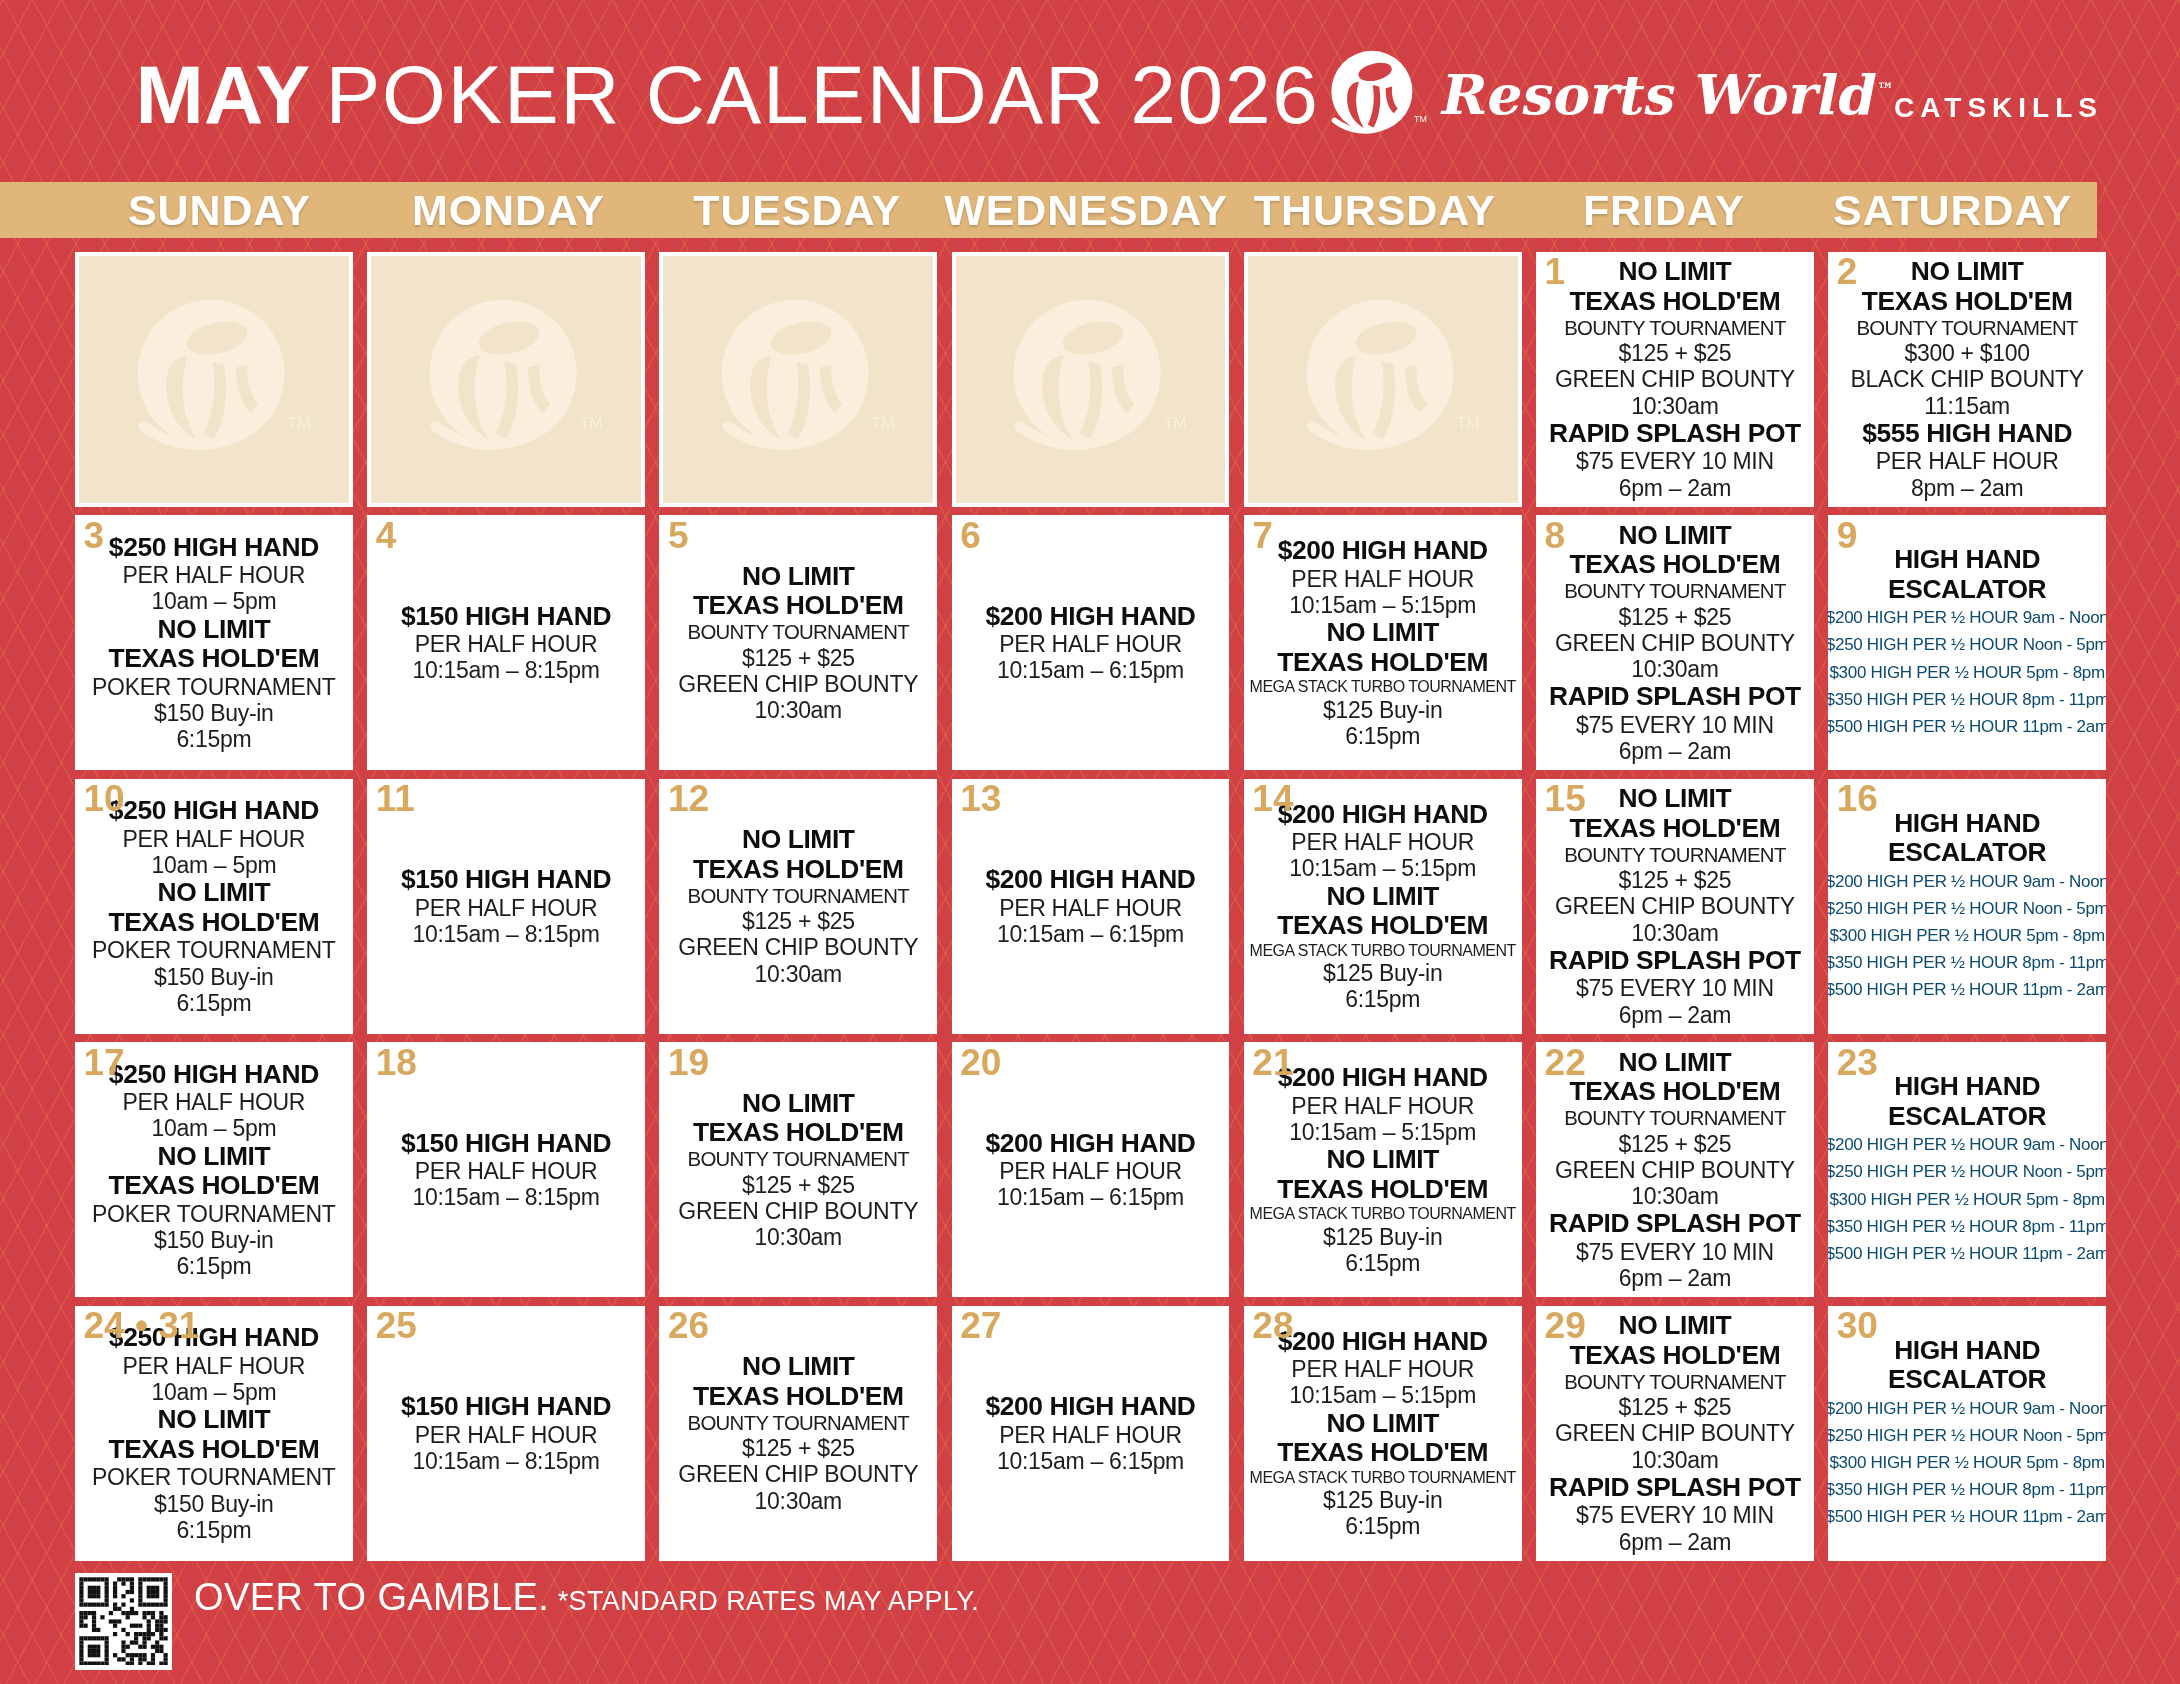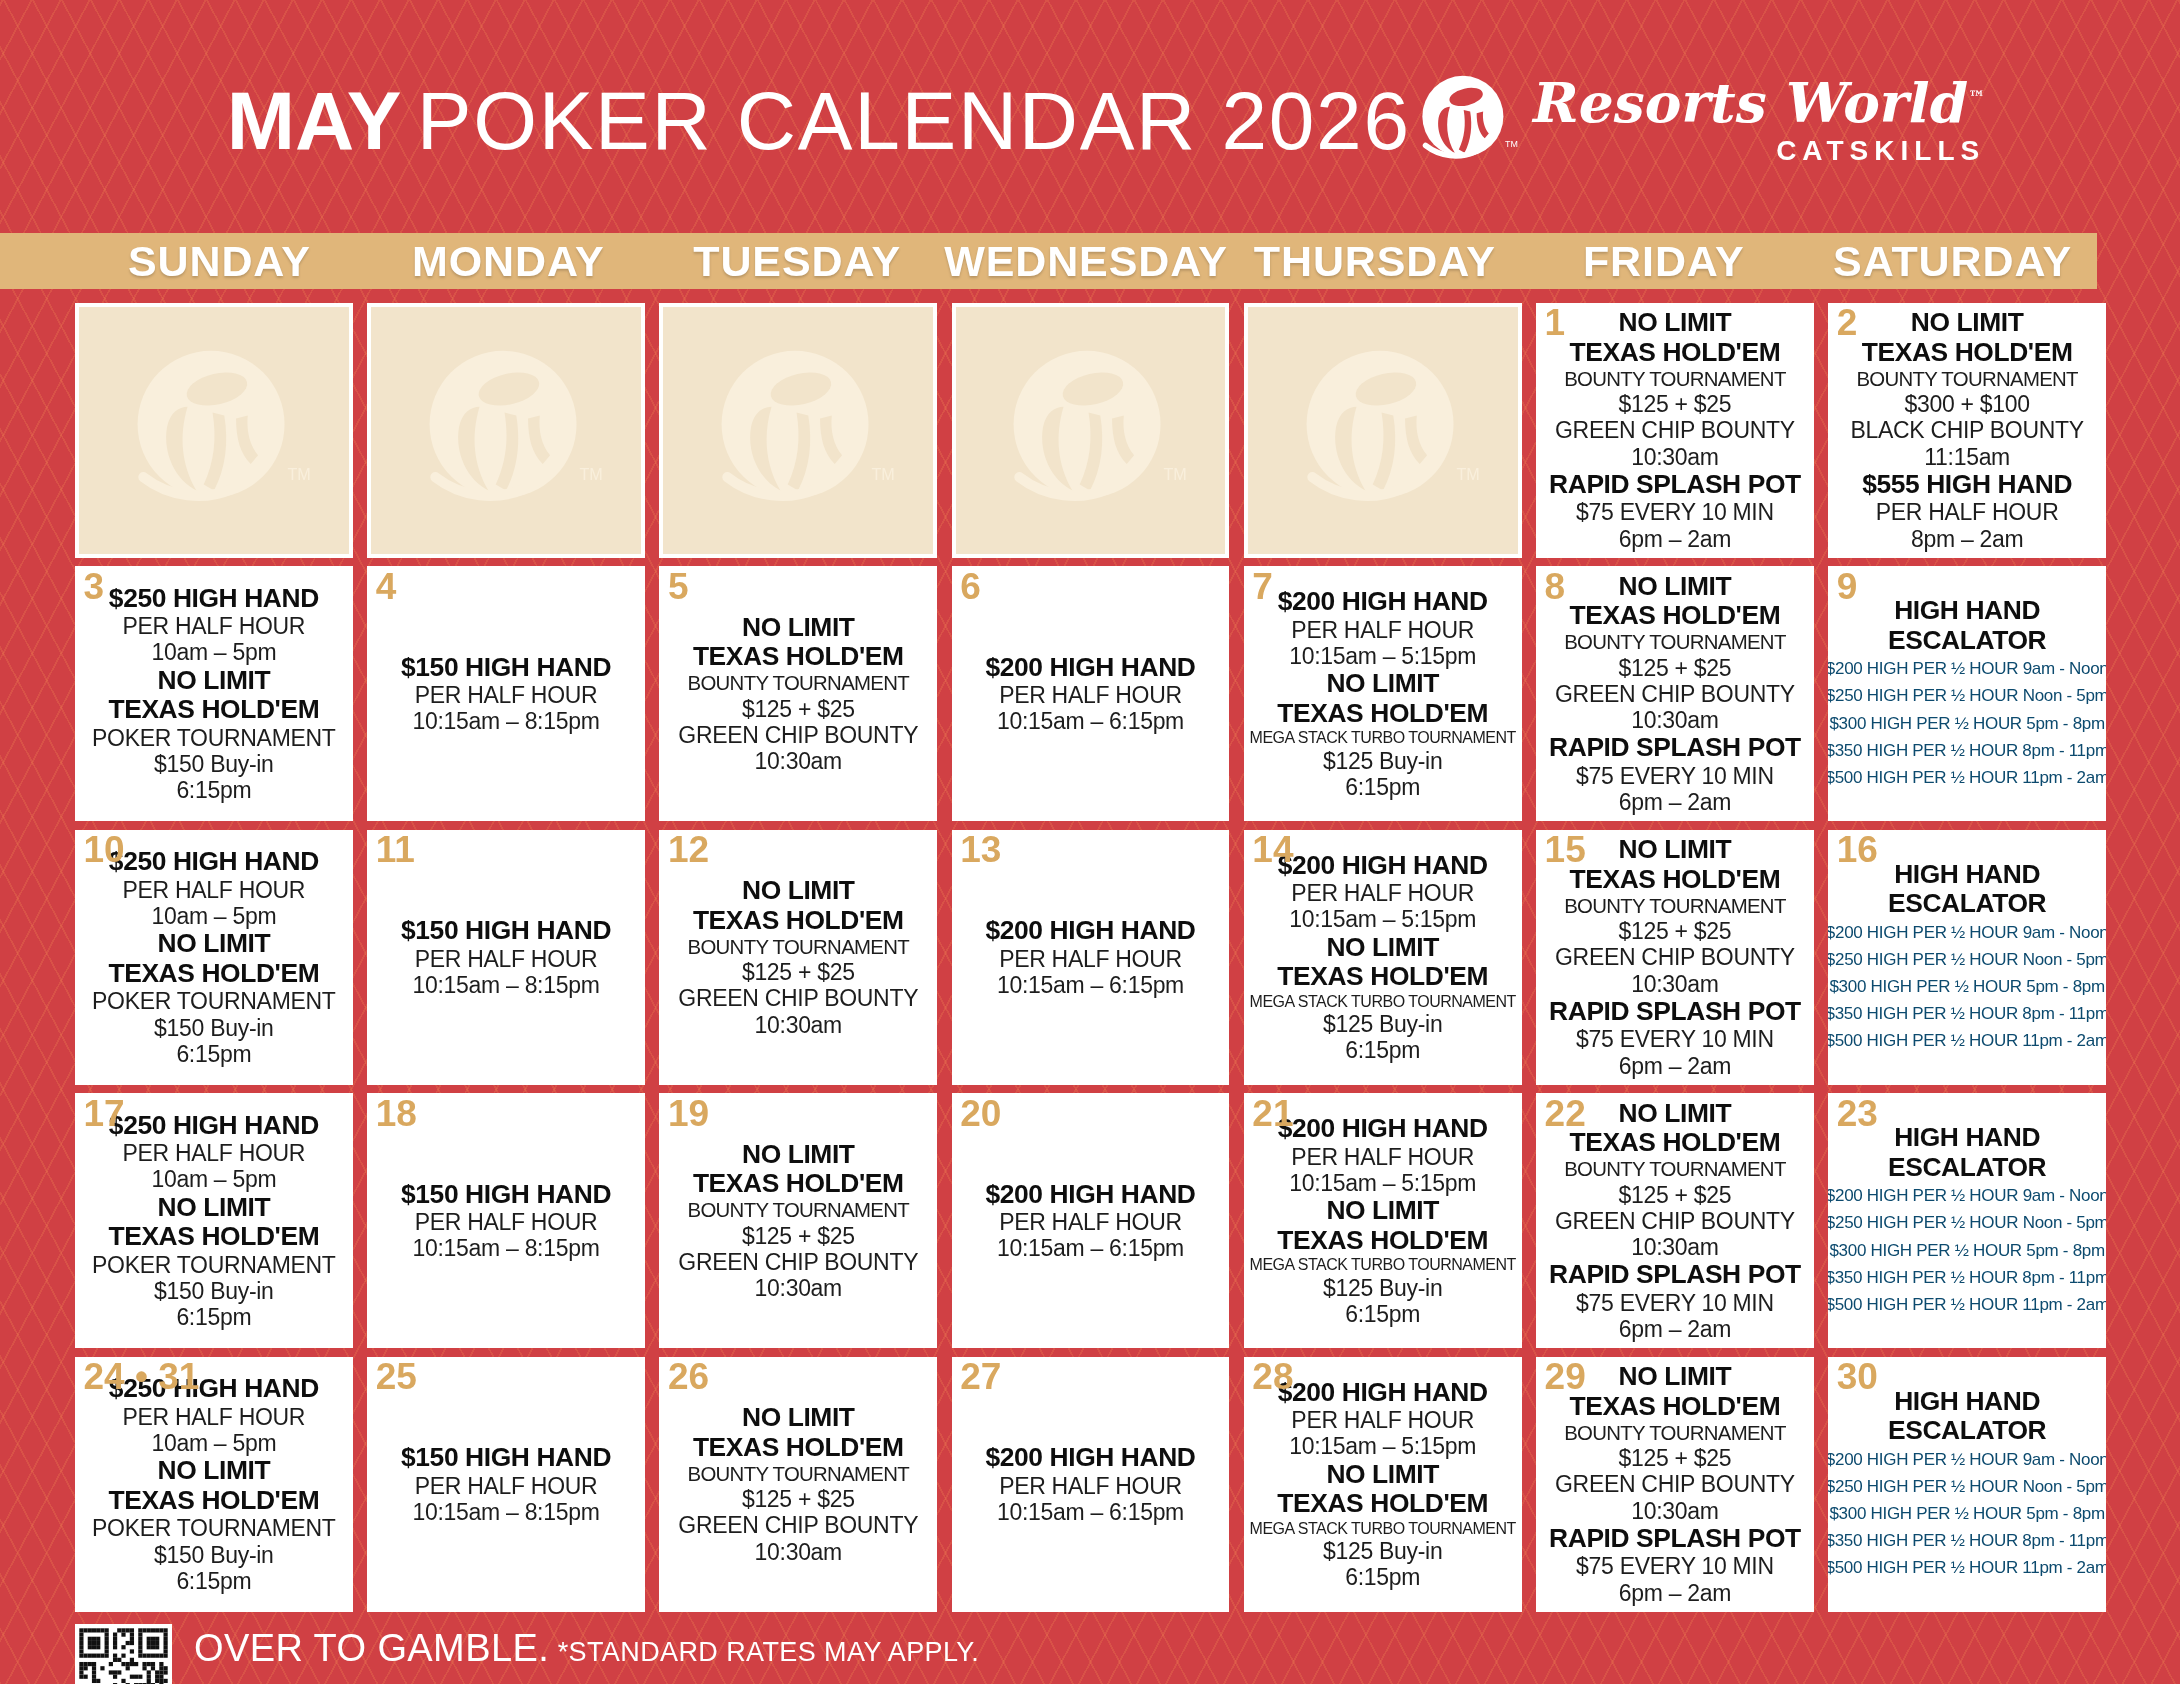--- a/index.html
+++ b/index.html
@@ -18,27 +18,27 @@
   html,body{width:2181px;height:1685px;overflow:hidden}
   body{
     font-family:"Liberation Sans","DejaVu Sans",sans-serif;
     background-color:var(--background-red);
     background-image:
       repeating-linear-gradient(62deg, rgba(236,124,80,.30) 0 1.7px, transparent 1.7px 25.6px),
       repeating-linear-gradient(-62deg, rgba(236,124,80,.30) 0 1.7px, transparent 1.7px 25.6px);
     position:relative;
   }
   
-  .header{height:233px;display:flex;align-items:center;justify-content:center;
+  .header{height:182px;display:flex;align-items:center;justify-content:flex-end;
           padding:8.5px 78px 0 109px}
   .title{color:#fff;white-space:nowrap;letter-spacing:0.9px}
   .title .month{font-size:82px;font-weight:700;letter-spacing:0}
   .title .rest{font-size:82px;font-weight:400;letter-spacing:1.7px;margin-left:15.3px}
   .logo{display:flex;align-items:center;gap:15.3px}
-  .logo-text{display:flex;flex-direction:column;align-items:flex-end}
+  .logo-text{display:flex;flex-direction:row;align-items:flex-end}
   .logo-script{font-family:"DejaVu Serif","Liberation Serif",serif;font-style:italic;font-weight:700;
                color:#fff;font-size:55px;line-height:1.05;white-space:nowrap}
   .logo-script .tm{font-size:17px;vertical-align:super}
   .logo-sub{color:#fff;font-weight:700;font-size:28px;letter-spacing:6px;margin-top:3.4px}
   
   .band{height:56px;width:2097px;background:var(--band-tan);position:relative}
   .band-grid{position:absolute;left:75px;top:0;width:2022px;height:100%;
              display:grid;grid-template-columns:repeat(7,1fr);align-items:center}
   .band-grid .wd{color:#fff;font-weight:700;font-size:43px;text-align:center;letter-spacing:0.9px;
                  text-shadow:0 1.7px 2.6px rgba(0,0,0,.18)}

